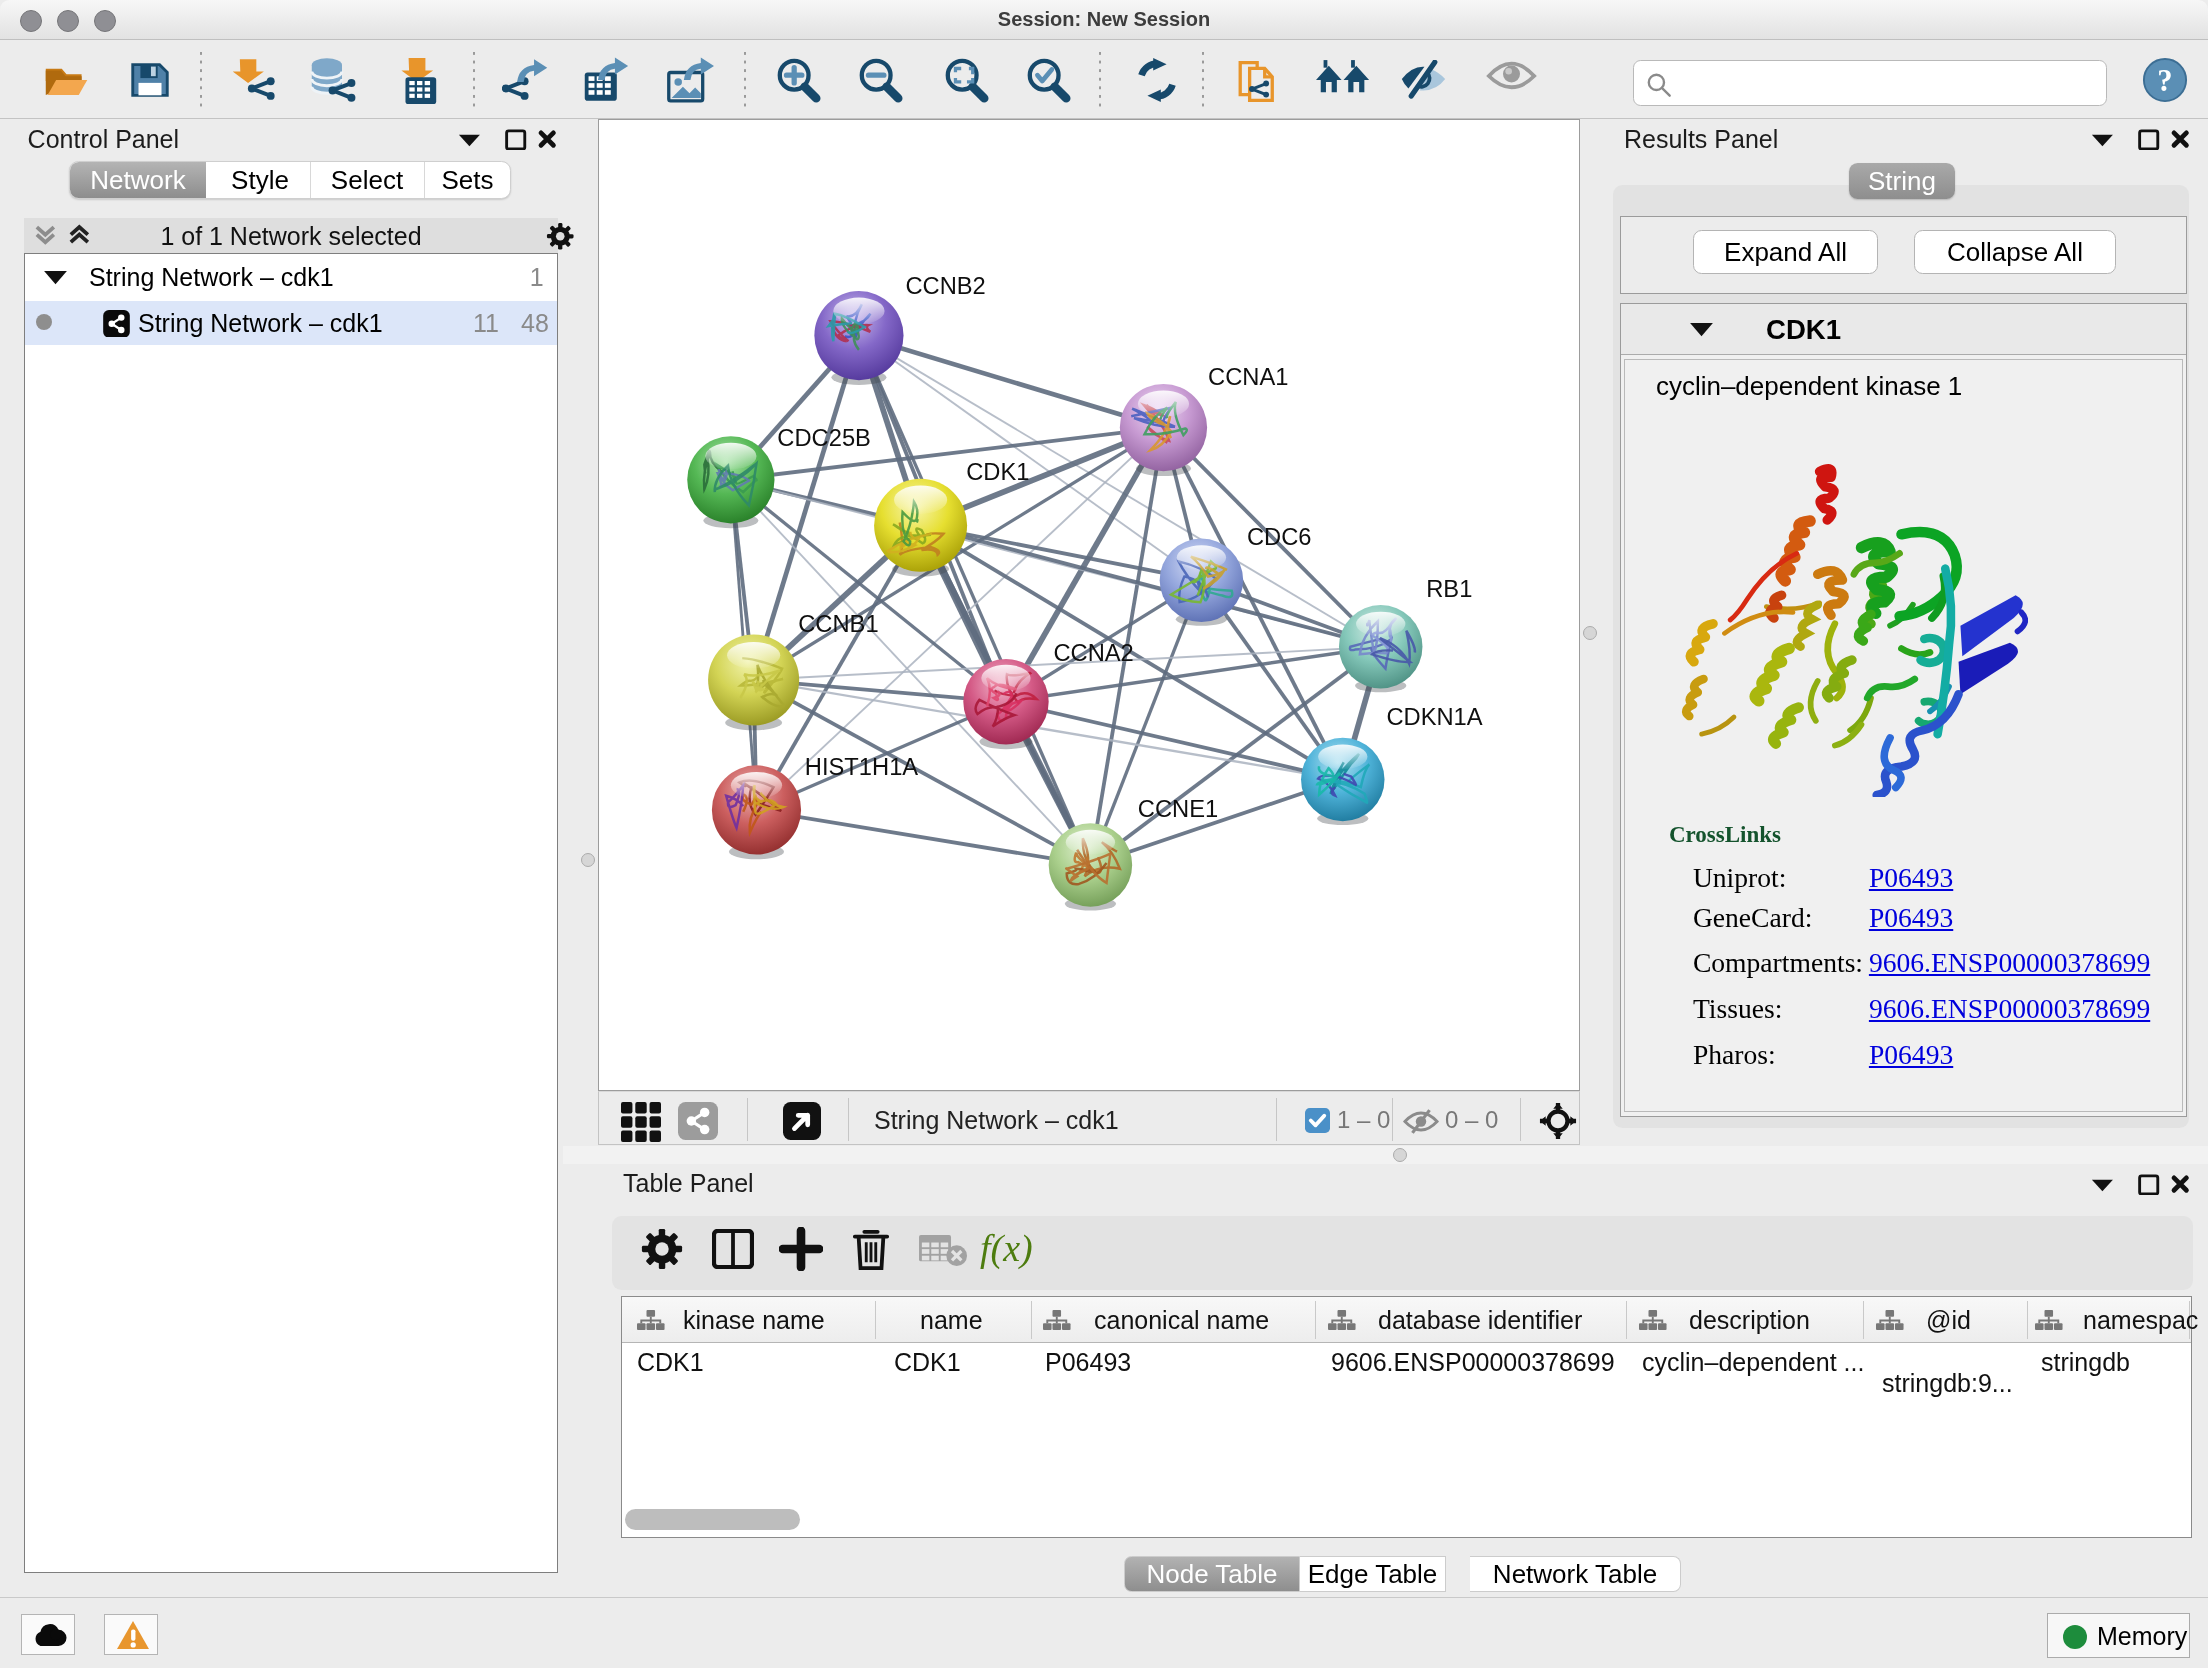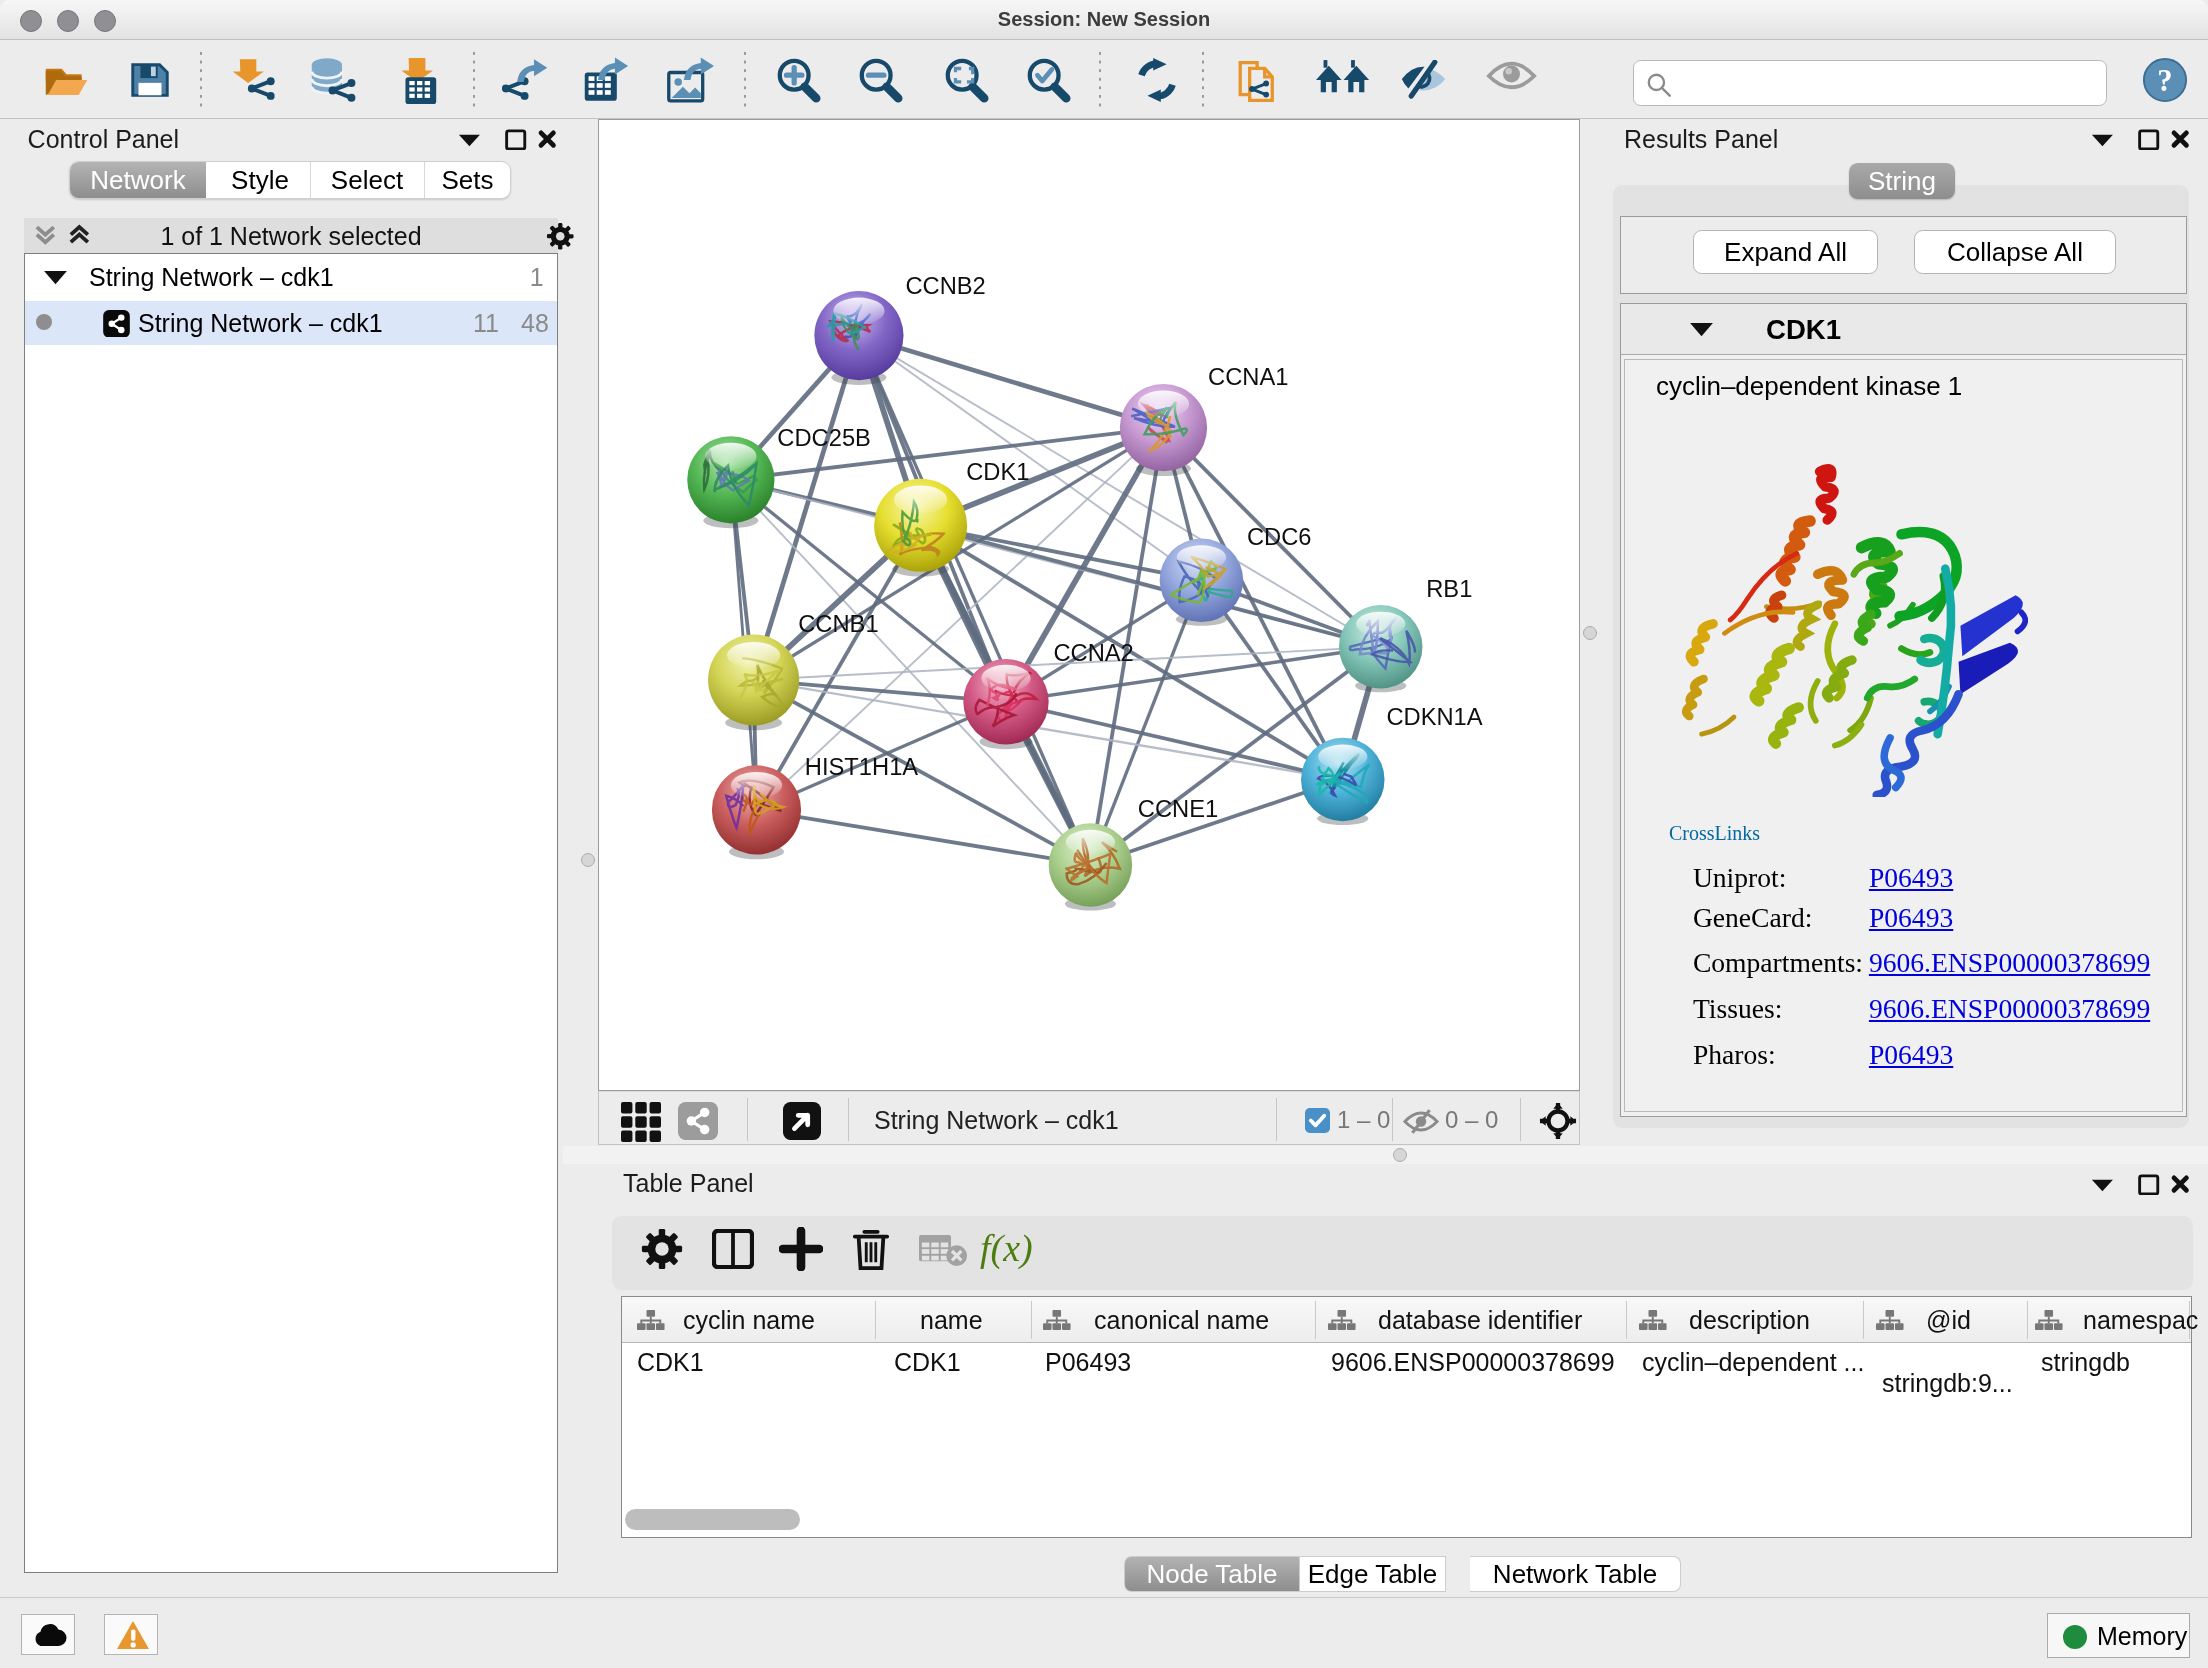--- a/index.html
+++ b/index.html
@@ -732,21 +732,21 @@
 <path d="M262 186 a15 13 0 1 1 -4 22" fill="none" stroke="#16ad96" stroke-width="9" stroke-linecap="round" stroke-linejoin="round"></path>
 <path d="M284 112 q10 40 4 80 q-4 50 -12 94" fill="none" stroke="#13aca4" stroke-width="9" stroke-linecap="round" stroke-linejoin="round"></path>
 <path d="M300 172 L358 140 q16 8 -2 24 L302 204 Z" fill="#2433cf"></path>
 <path d="M298 210 L352 190 q18 8 -2 22 L300 244 Z" fill="#1a1cb8"></path>
 <path d="M364 158 q10 10 -4 20" fill="none" stroke="#2026c4" stroke-width="6" stroke-linecap="round" stroke-linejoin="round"></path>
 <path d="M298 244 q-12 32 -38 38 q-20 4 -10 20 q8 14 -12 18 q-22 2 -16 16 q4 12 -10 14" fill="none" stroke="#2b52cc" stroke-width="9" stroke-linecap="round" stroke-linejoin="round"></path>
 <path d="M226 290 q-14 26 4 34 q14 6 2 18" fill="none" stroke="#2d6ad8" stroke-width="8" stroke-linecap="round" stroke-linejoin="round"></path>
             <path d="M150 150 q-18 8 -6 15 q-18 8 -6 15 q-16 8 -6 14" fill="none" stroke="#b0a810" stroke-width="9" stroke-linecap="round"></path>
             <path d="M236 96 q-14 10 -26 10 q-16 0 -22 12" fill="none" stroke="#58a818" stroke-width="7" stroke-linecap="round"></path>
           </svg>
-      <span class="serif abs" style="left:44px; top:462px; font-size:20px; font-weight:normal; color:#0369a1;">CrossLinks</span>
+      <span class="serif abs" style="left:44px; top:462px; font-size:23px; font-weight:bold; color:#14532d;">CrossLinks</span>
       <span class="xlrow" style="left:68px; top:502px;">Uniprot:</span>
           <span class="xlink" style="left:244px; top:502px;">P06493</span>
       <span class="xlrow" style="left:68px; top:542px;">GeneCard:</span>
           <span class="xlink" style="left:244px; top:542px;">P06493</span>
       <span class="xlrow" style="left:68px; top:587px;">Compartments:</span>
           <span class="xlink" style="left:244px; top:587px;">9606.ENSP00000378699</span>
       <span class="xlrow" style="left:68px; top:633px;">Tissues:</span>
           <span class="xlink" style="left:244px; top:633px;">9606.ENSP00000378699</span>
       <span class="xlrow" style="left:68px; top:679px;">Pharos:</span>
           <span class="xlink" style="left:244px; top:679px;">P06493</span>
@@ -817,21 +817,21 @@
 <div class="thdiv" style="left:1567px;"></div>
 <svg class="abs" style="left:15px; top:13.3px;" width="28.5" height="21" viewBox="0 0 30 22">
             <g fill="#777">
               <rect x="10" y="0" width="9" height="7" rx="1"></rect>
               <rect x="0" y="14" width="9" height="7" rx="1"></rect>
               <rect x="10" y="14" width="9" height="7" rx="1"></rect>
               <rect x="20" y="14" width="9" height="7" rx="1"></rect>
             </g>
             <path d="M14.5 7 V11 M4.5 14 V11 H24.5 V14 M14.5 11 V14" stroke="#777" stroke-width="2" fill="none"></path>
           </svg>
-<div class="thcell" style="left:61px; top:8.6px;">cyclin name</div>
+<div class="thcell" style="left:61px; top:8.6px;">kinase name</div>
 <div class="thcell" style="left:298px; top:8.6px;">name</div>
 <svg class="abs" style="left:421px; top:13.3px;" width="28.5" height="21" viewBox="0 0 30 22">
             <g fill="#777">
               <rect x="10" y="0" width="9" height="7" rx="1"></rect>
               <rect x="0" y="14" width="9" height="7" rx="1"></rect>
               <rect x="10" y="14" width="9" height="7" rx="1"></rect>
               <rect x="20" y="14" width="9" height="7" rx="1"></rect>
             </g>
             <path d="M14.5 7 V11 M4.5 14 V11 H24.5 V14 M14.5 11 V14" stroke="#777" stroke-width="2" fill="none"></path>
           </svg>

